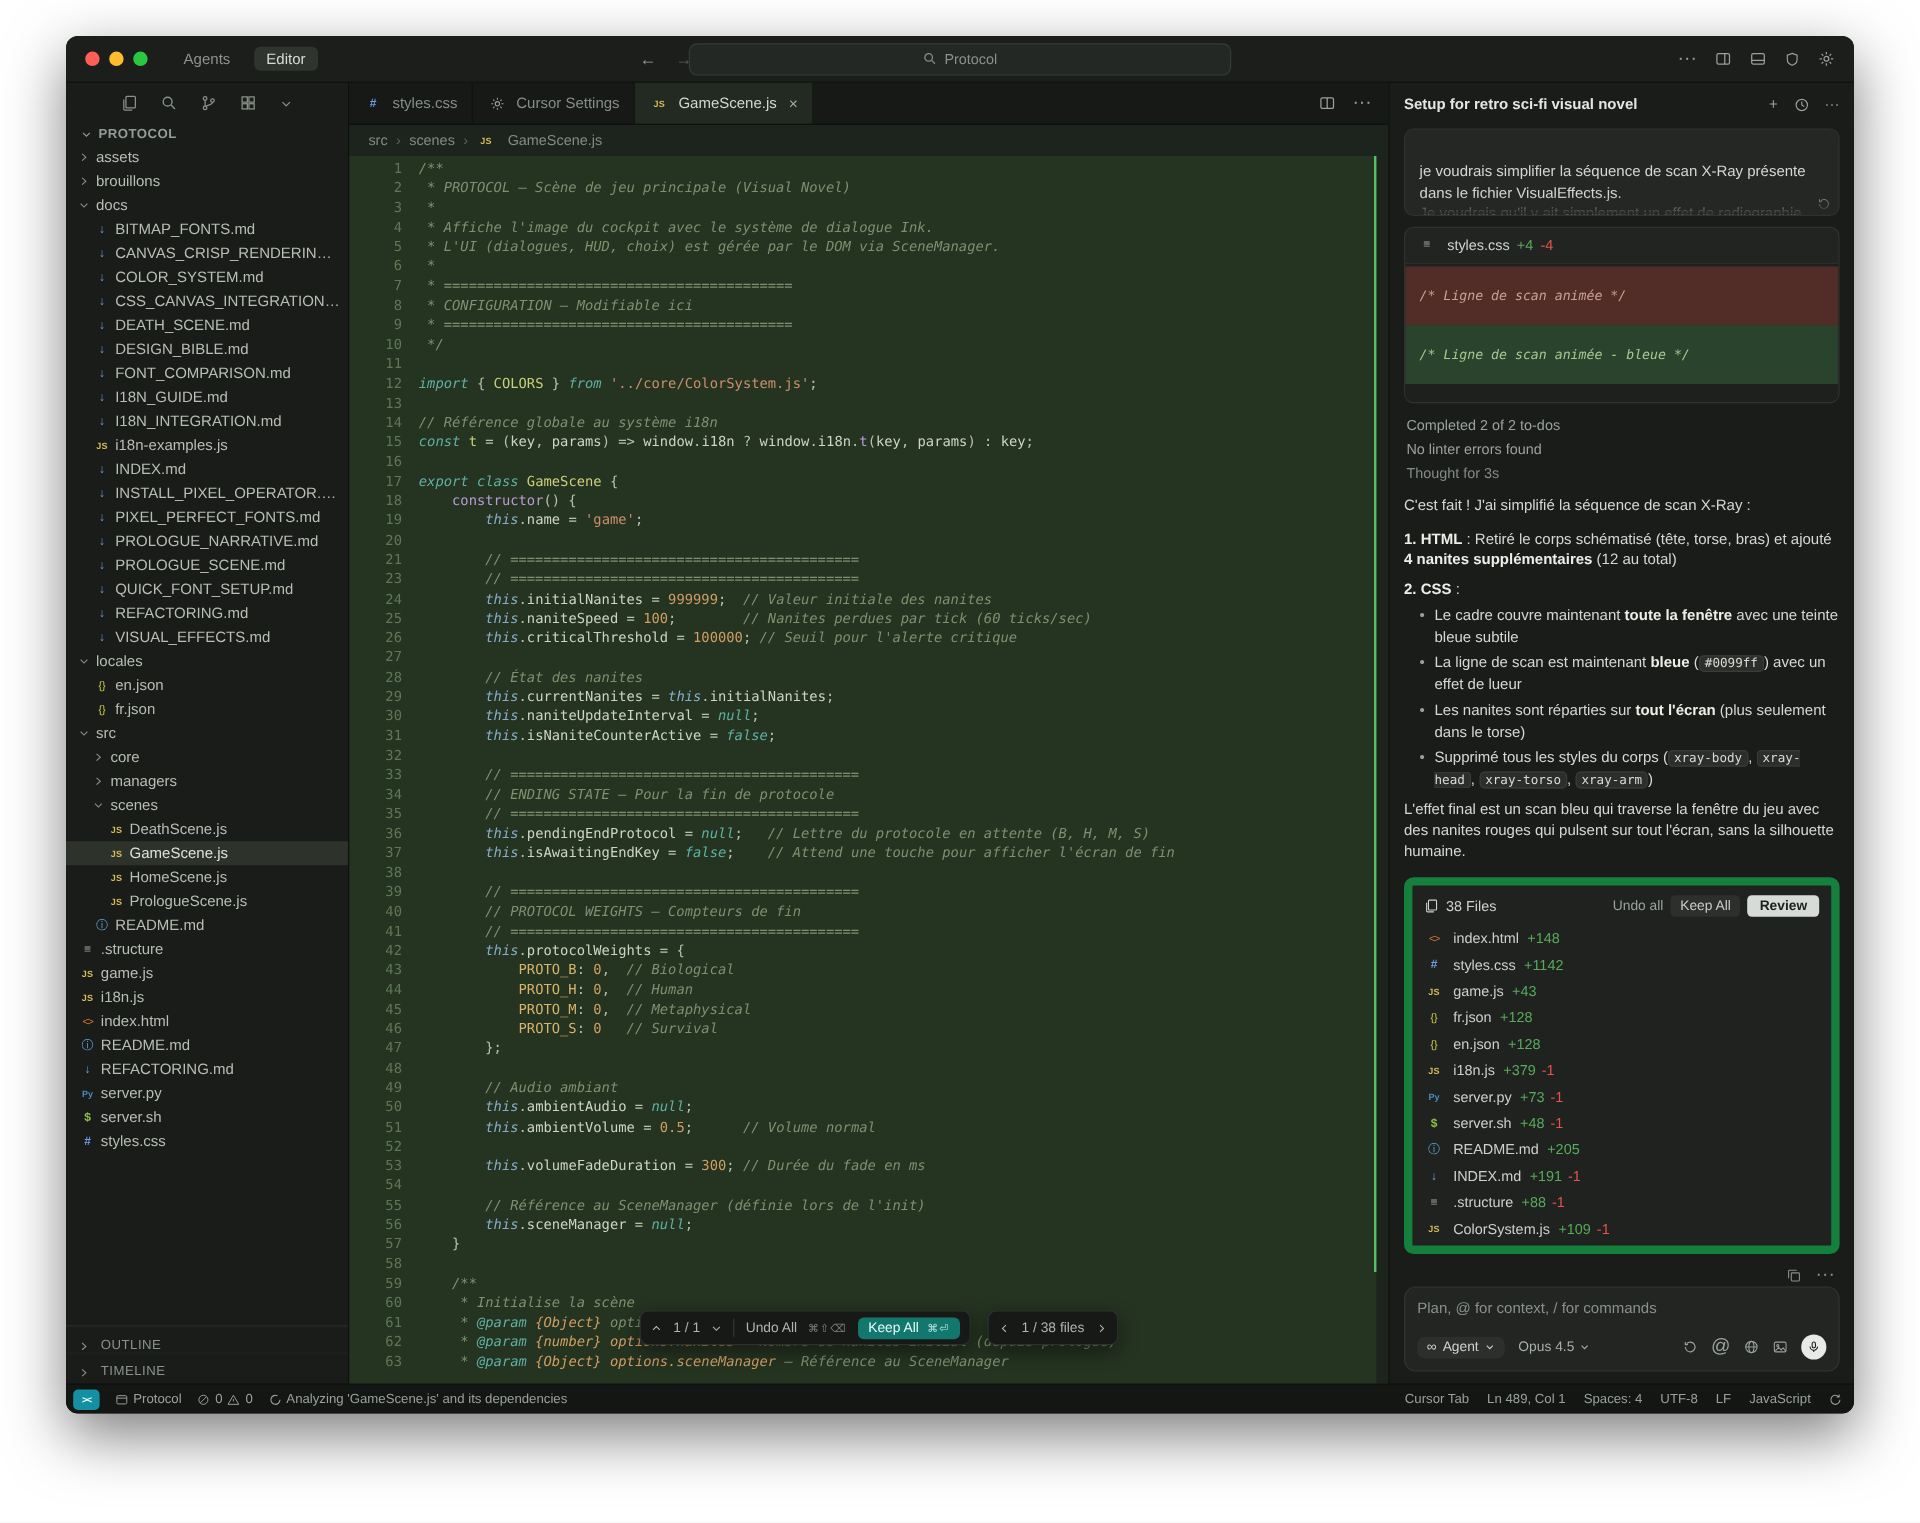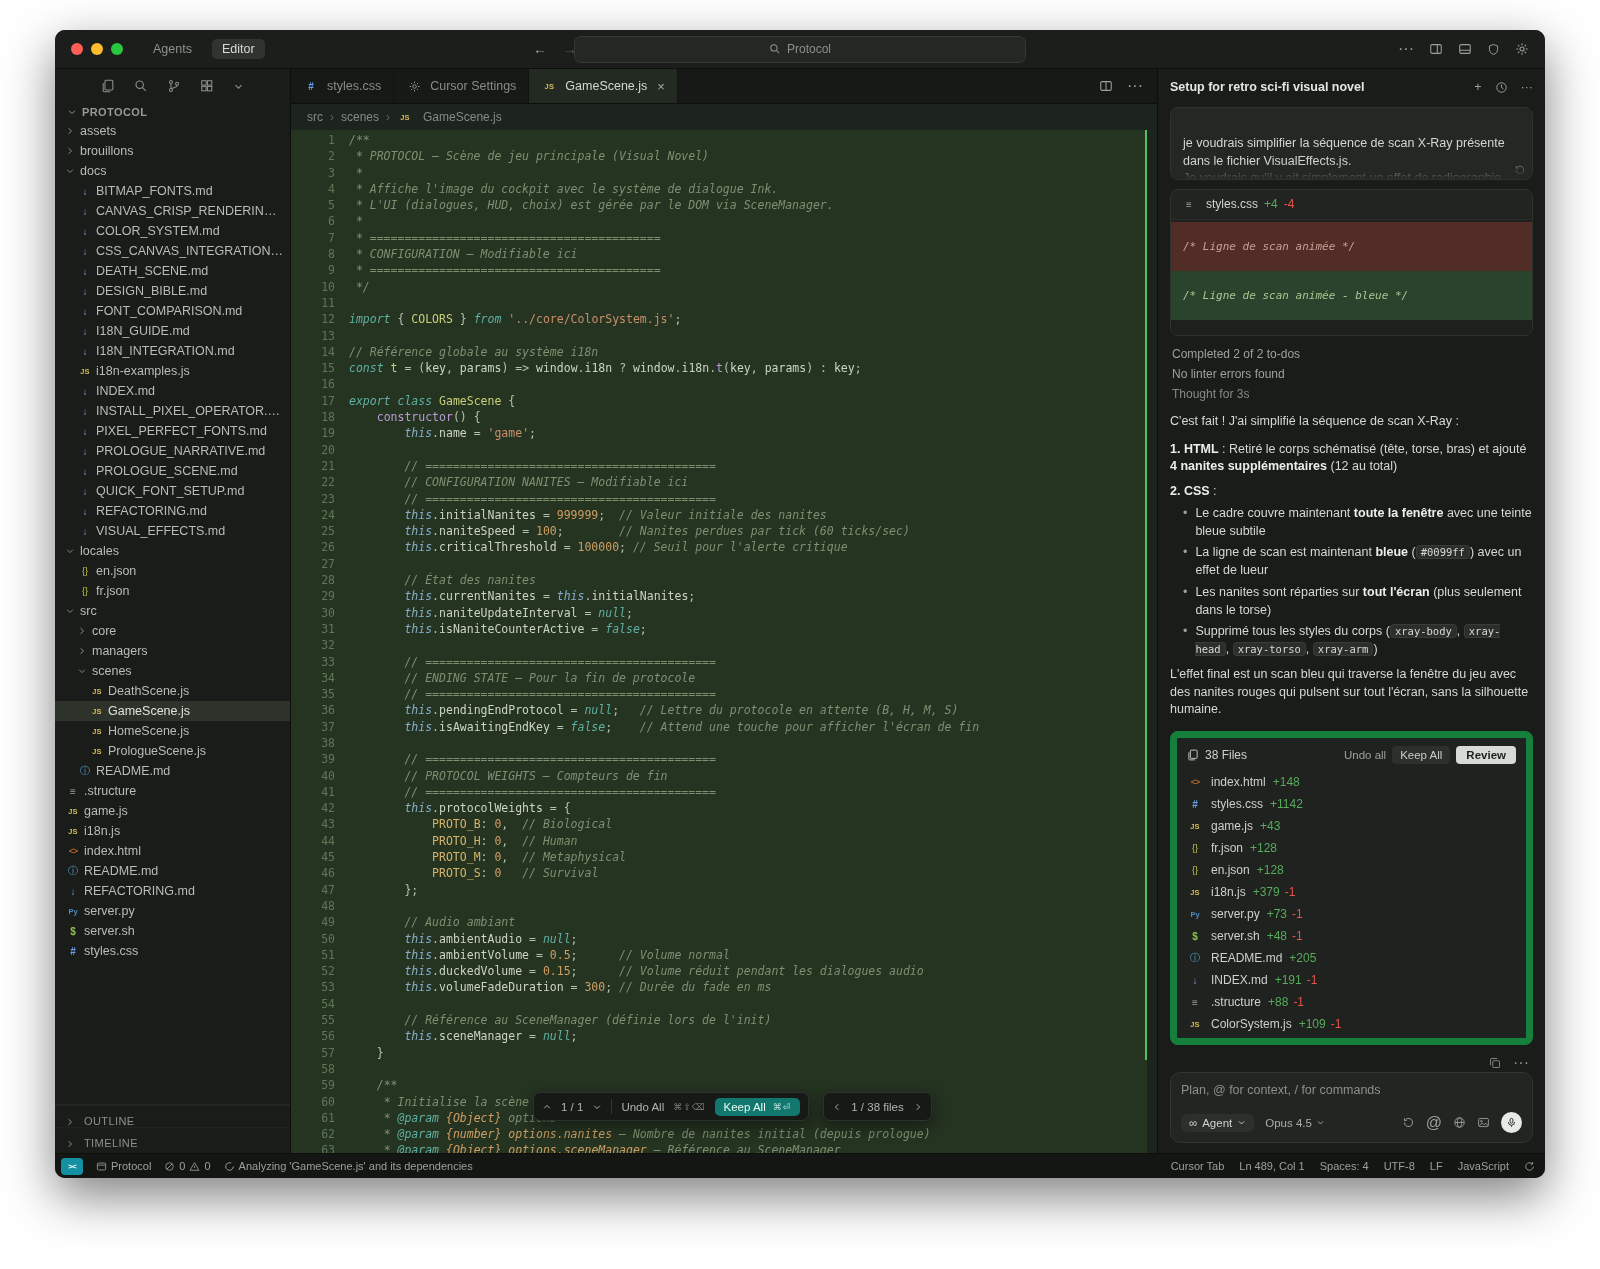--- a/index.html
+++ b/index.html
@@ -586,24 +586,20 @@
               </div>
               <div class="code-line">
                 <span class="ln">20</span>
                 <span class="lc"></span>
               </div>
               <div class="code-line">
                 <span class="ln">21</span>
                 <span class="lc"><span class="tk-d">        </span><span class="tk-c">// ==========================================</span></span>
               </div>
               <div class="code-line">
-                <span class="ln">22</span>
-                <span class="lc"><span class="tk-d">        </span><span class="tk-c">// CONFIGURATION NANITES – Modifiable ici</span></span>
-              </div>
-              <div class="code-line">
                 <span class="ln">23</span>
                 <span class="lc"><span class="tk-d">        </span><span class="tk-c">// ==========================================</span></span>
               </div>
               <div class="code-line">
                 <span class="ln">24</span>
                 <span class="lc"><span class="tk-d">        </span><span class="tk-t">this</span><span class="tk-d">.</span><span class="tk-p">initialNanites</span><span class="tk-d"> = </span><span class="tk-n">999999</span><span class="tk-d">;  </span><span class="tk-c">// Valeur initiale des nanites</span></span>
               </div>
               <div class="code-line">
                 <span class="ln">25</span>
                 <span class="lc"><span class="tk-d">        </span><span class="tk-t">this</span><span class="tk-d">.</span><span class="tk-p">naniteSpeed</span><span class="tk-d"> = </span><span class="tk-n">100</span><span class="tk-d">;        </span><span class="tk-c">// Nanites perdues par tick (60 ticks/sec)</span></span>
@@ -707,21 +703,20 @@
               <div class="code-line">
                 <span class="ln">50</span>
                 <span class="lc"><span class="tk-d">        </span><span class="tk-t">this</span><span class="tk-d">.</span><span class="tk-p">ambientAudio</span><span class="tk-d"> = </span><span class="tk-k">null</span><span class="tk-d">;</span></span>
               </div>
               <div class="code-line">
                 <span class="ln">51</span>
                 <span class="lc"><span class="tk-d">        </span><span class="tk-t">this</span><span class="tk-d">.</span><span class="tk-p">ambientVolume</span><span class="tk-d"> = </span><span class="tk-n">0.5</span><span class="tk-d">;      </span><span class="tk-c">// Volume normal</span></span>
               </div>
               <div class="code-line">
                 <span class="ln">52</span>
-                <span class="lc"><span class="tk-d">        </span><span class="tk-t">this</span><span class="tk-d">.</span><span class="tk-p">duckedVolume</span><span class="tk-d"> = </span><span class="tk-n">0.15</span><span class="tk-d">;      </span><span class="tk-c">// Volume réduit pendant les dialogues audio</span></span>
               </div>
               <div class="code-line">
                 <span class="ln">53</span>
                 <span class="lc"><span class="tk-d">        </span><span class="tk-t">this</span><span class="tk-d">.</span><span class="tk-p">volumeFadeDuration</span><span class="tk-d"> = </span><span class="tk-n">300</span><span class="tk-d">; </span><span class="tk-c">// Durée du fade en ms</span></span>
               </div>
               <div class="code-line">
                 <span class="ln">54</span>
                 <span class="lc"></span>
               </div>
               <div class="code-line">

